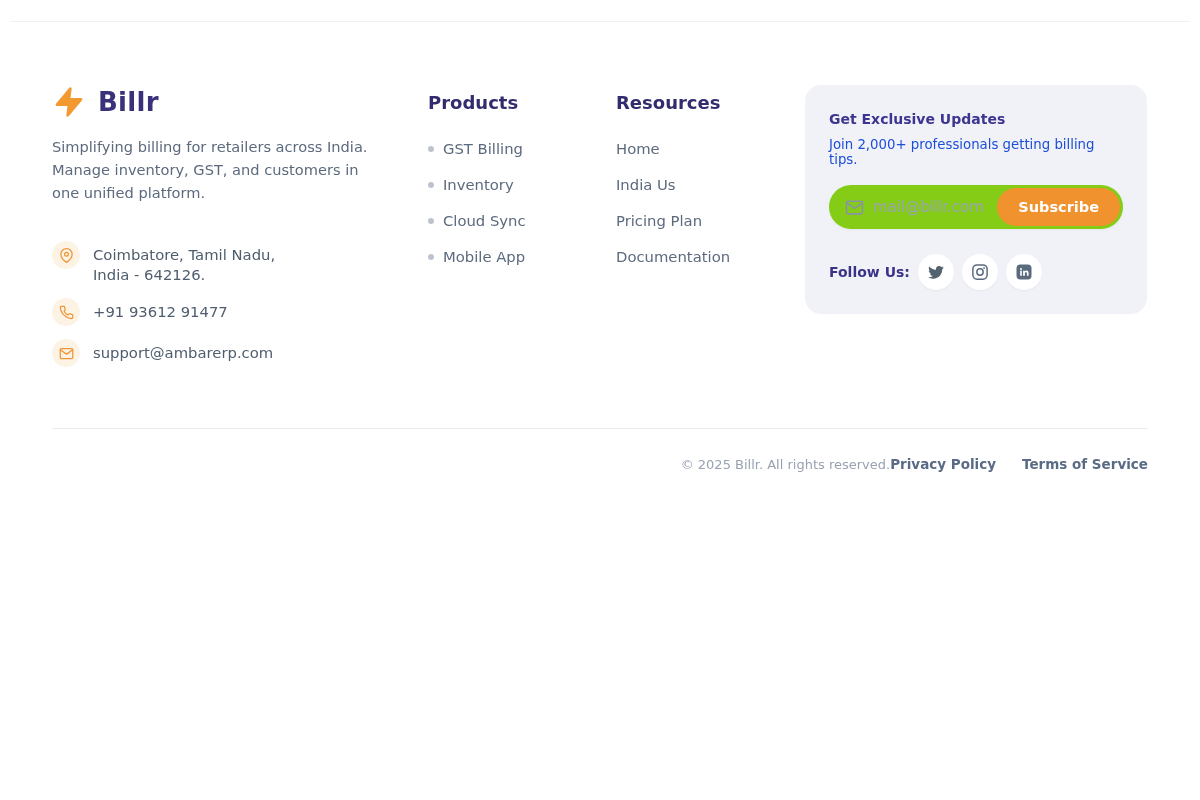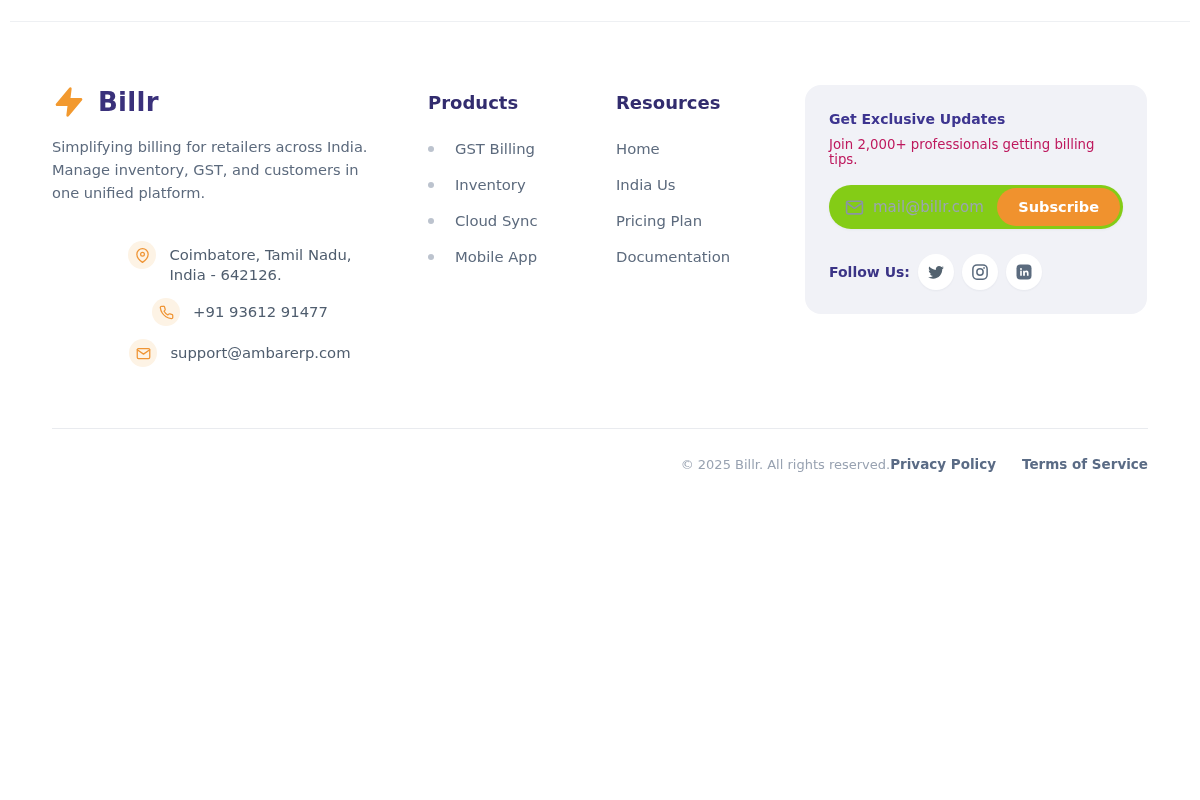--- a/index.html
+++ b/index.html
@@ -9,39 +9,39 @@
 
   .footer-wrap { padding:85px 52px 0 52px; }
   .footer-cols { display:flex; align-items:flex-start; }
 
   
   .col-brand { width:376px; }
   .logo-row { display:flex; align-items:center; gap:12px; }
   .bolt-badge { width:34px; height:34px; display:flex; align-items:center; justify-content:center; }
   .brand-name { font-size:26px; font-weight:bold; color:#3a317b; letter-spacing:.3px; }
   .brand-desc { margin-top:16px; width:316px; font-size:14.6px; line-height:23px; color:#5c6a7d; }
-  .contact-list { margin-top:37px; display:flex; flex-direction:column; gap:13px;align-items:center; }
+  .contact-list { margin-top:37px; display:flex; flex-direction:column; gap:13px; }
   .contact-row { display:flex; gap:13px; align-items:flex-start; }
   .contact-icon-circle { flex:0 0 28px; width:28px; height:28px; border-radius:50%; background:#fdf3e5;
     display:flex; align-items:center; justify-content:center; }
   .contact-text { font-size:14.8px; line-height:20px; color:#4f5d6e; padding-top:4px; }
 
   
   .col-products { width:188px; padding-top:7px; }
   .col-resources { width:189px; padding-top:7px; }
   .col-title { font-size:18px; font-weight:bold; color:#322c6e; }
   .col-list { margin-top:28px; list-style:none; }
-  .col-list li { display:flex; align-items:center; gap:21px; margin-bottom:21px; height:15px;
+  .col-list li { display:flex; align-items:center; gap:9px; margin-bottom:21px; height:15px;
     font-size:14.8px; color:#5c6a7d; cursor:pointer; }
   .bullet { width:6px; height:6px; border-radius:50%; background:#bcc3ce; flex:0 0 6px; }
 
   
   .newsletter-card { width:342px; background:#f1f2f7; border-radius:16px; padding:26px 24px 24px 24px; }
   .nl-title { font-size:14px; font-weight:bold; color:#3d3590; }
-  .nl-subtitle { margin-top:10px; font-size:13.3px; color:#be185d; }
+  .nl-subtitle { margin-top:10px; font-size:13.3px; color:#1d4ed8; }
   .email-pill { margin-top:18px; height:44px; background:#84cc16; border-radius:22px;
     display:flex; align-items:center; padding:0 3px 0 16px; box-shadow:0 1px 3px rgba(40,50,80,.05); }
   .email-input { flex:1; min-width:0; border:none; outline:none; background:transparent;
     margin-left:9px; font-size:15px; color:#4f5d6e; font-family:inherit; }
   .email-input::placeholder { color:#9aa4b2; }
   .subscribe-btn { flex:0 0 auto; height:38px; padding:0 21px; border:none; border-radius:19px;
     background:#f0922e; color:#ffffff; font-weight:bold; font-size:14.5px; cursor:pointer;
     font-family:inherit; }
   .follow-row { margin-top:25px; display:flex; align-items:center; }
   .follow-label { font-size:14px; font-weight:bold; color:#3b3486; }

